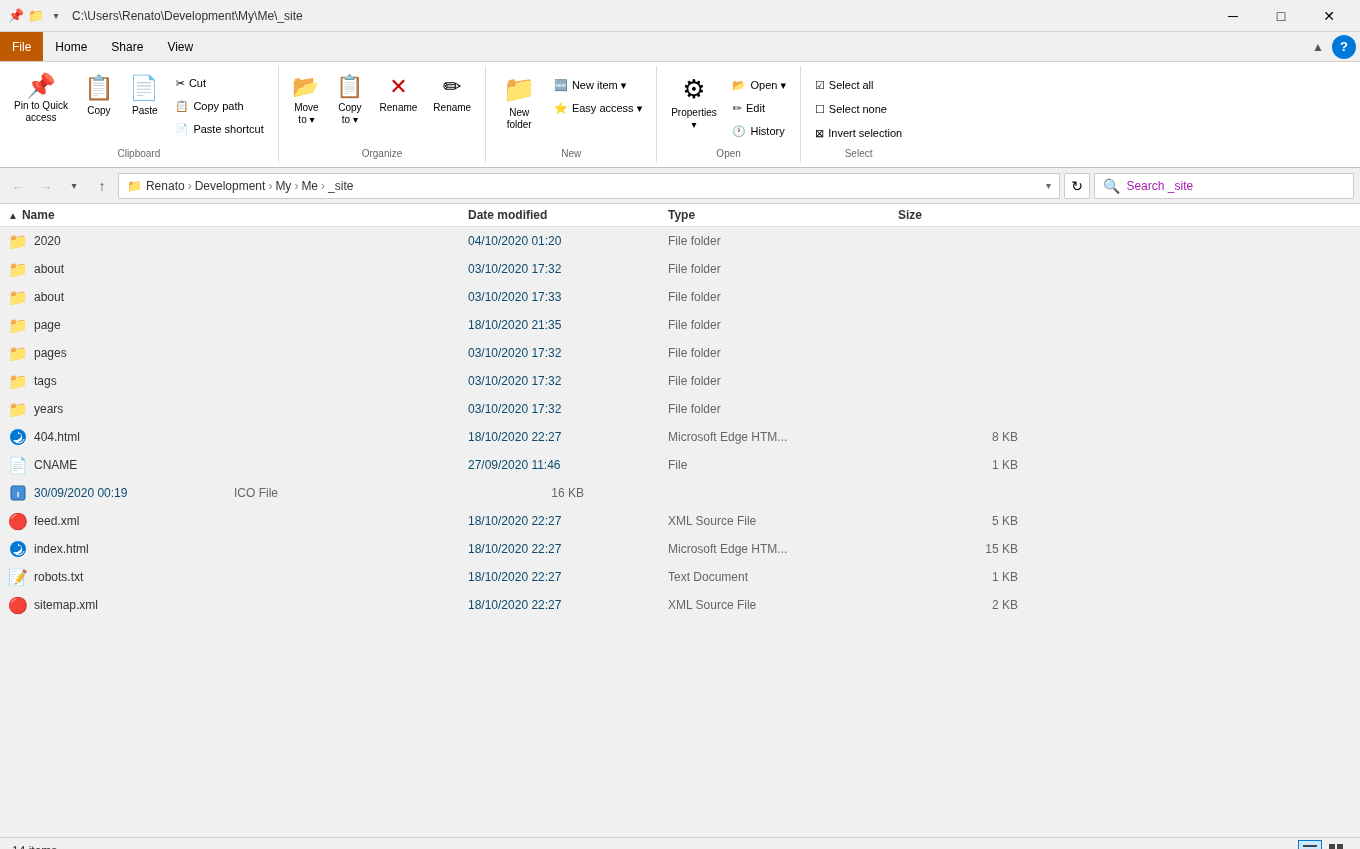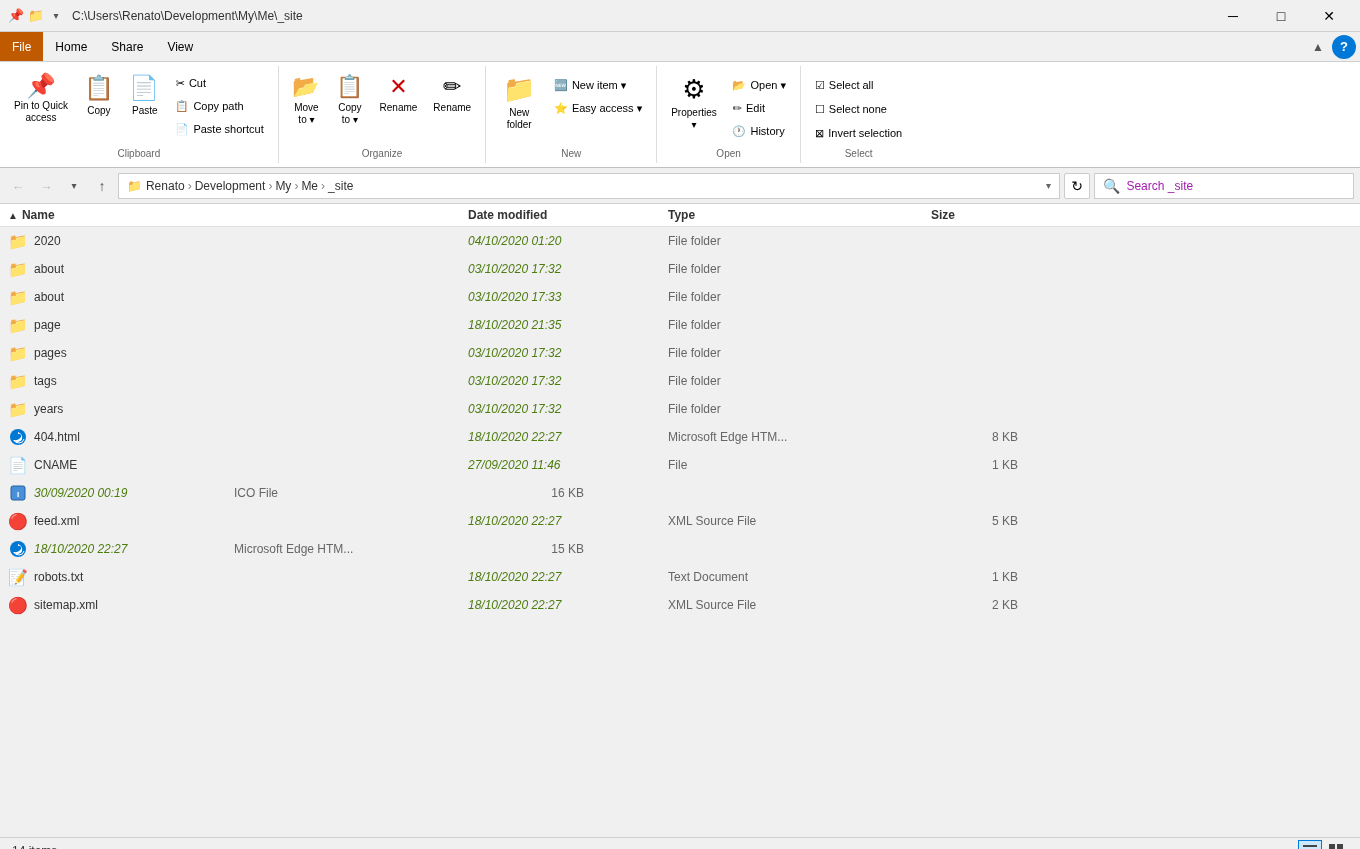--- a/index.html
+++ b/index.html
@@ -139,33 +139,33 @@
       z-index: 10;
     }
     .col-sort-btn {
       display: flex; align-items: center; gap: 4px;
       font-size: 12px; font-weight: 600; color: #333;
       cursor: pointer;
     }
     .col-name { width: 460px; }
     .col-date { width: 200px; }
     .col-type { width: 230px; }
-    .col-size { width: 120px; margin-left: 33px; }
+    .col-size { width: 120px; }
 
     .file-row {
       display: flex;
       align-items: center;
       padding: 3px 8px;
       font-size: 12px;
       cursor: pointer;
       height: 28px;
     }
     .file-icon { width: 20px; height: 20px; margin-right: 6px; display: flex; align-items: center; justify-content: center; font-size: 16px; flex-shrink: 0; }
     .file-name { width: 434px; color: #333; overflow: hidden; text-overflow: ellipsis; white-space: nowrap; }
-    .file-date { width: 200px; color: #4d7c0f; font-style: italic; }
+    .file-date { width: 200px; color: #0c4a6e; }
     .file-type { width: 230px; color: #666; }
     .file-size { width: 120px; color: #666; text-align: right; }
 
     
     .status-bar {
       height: 26px;
       background: #f0f0f0;
       border-top: 1px solid #d0d0d0;
       display: flex;
       align-items: center;
@@ -524,20 +524,21 @@
     <div class="file-size">5 KB</div>
   </div>
       <div class="file-row">
     <div class="file-icon">
           <svg width="18" height="18" viewBox="0 0 18 18">
             <circle cx="9" cy="9" r="8" fill="#0078d4"></circle>
             <path d="M9 4 Q14 6 13 11 Q12 14 8 14 Q5 14 4 12 Q7 13 10 11 Q13 9 12 7 Q11 5 9 6Z" fill="white"></path>
             <path d="M5 12 Q6 15 10 15 Q14 15 15 11" fill="none" stroke="white" stroke-width="1"></path>
           </svg>
         </div>
+    <div class="file-name">index.html</div>
     <div class="file-date">18/10/2020 22:27</div>
     <div class="file-type">Microsoft Edge HTM...</div>
     <div class="file-size">15 KB</div>
   </div>
       <div class="file-row">
     <div class="file-icon">
           <span style="font-size:16px;color:#666;">📝</span>
         </div>
     <div class="file-name">robots.txt</div>
     <div class="file-date">18/10/2020 22:27</div>

